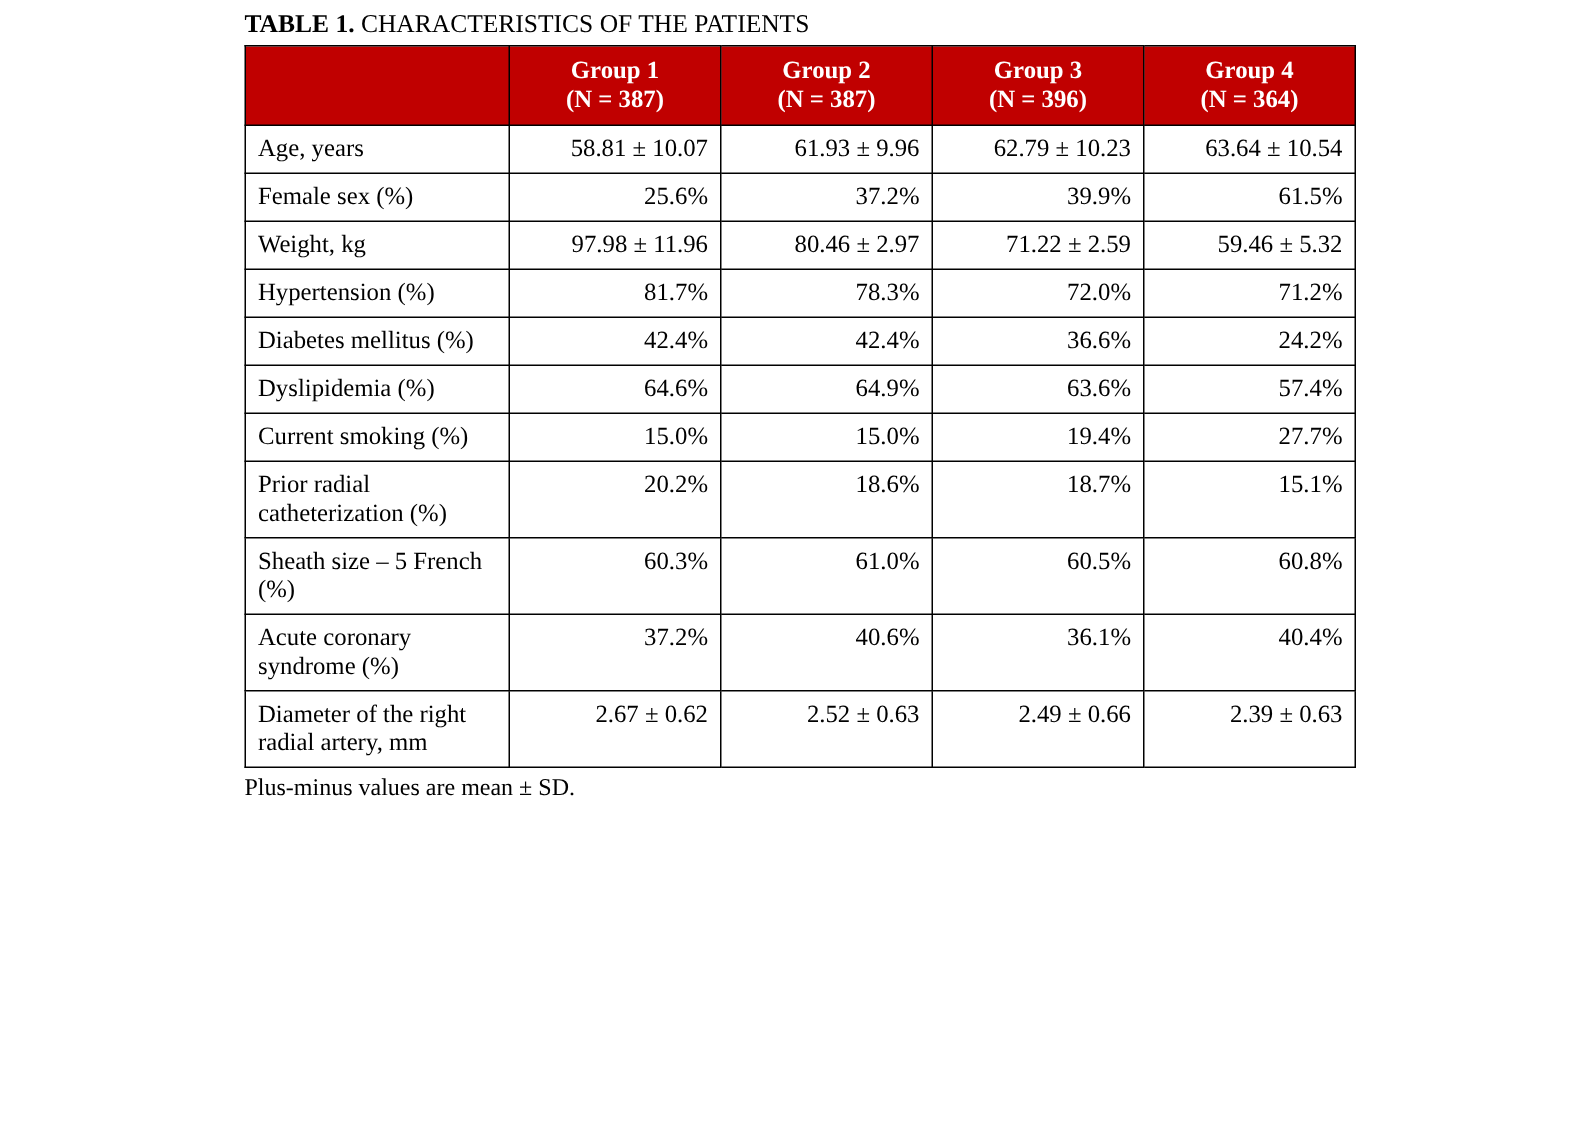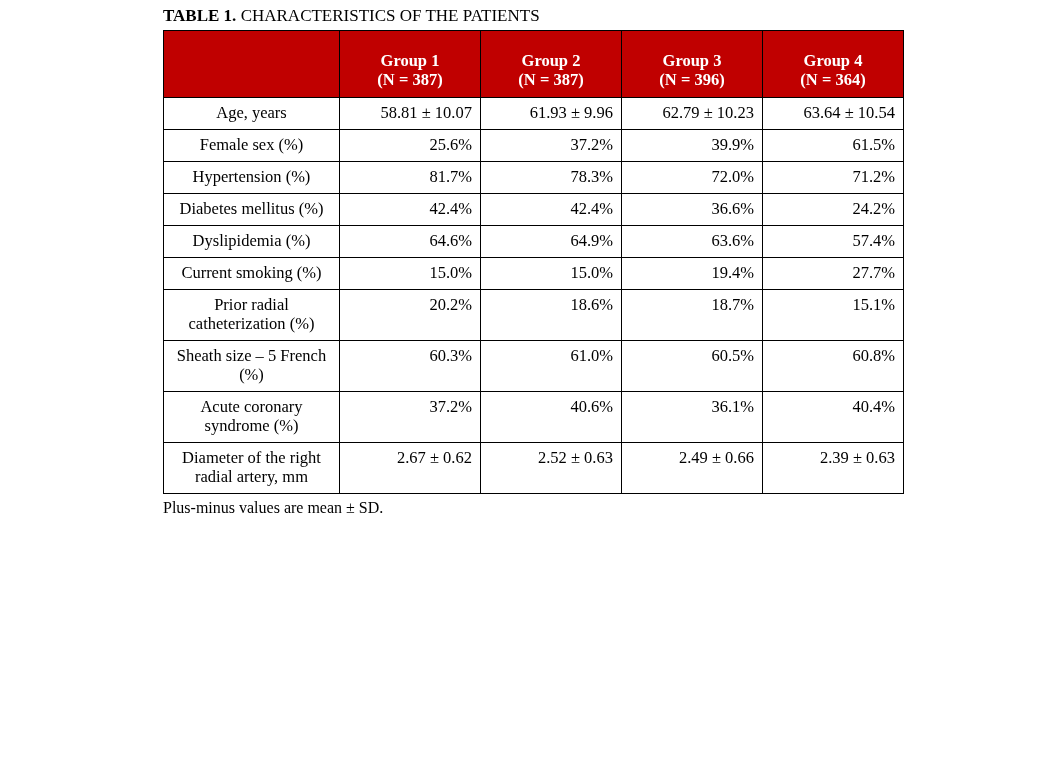--- a/index.html
+++ b/index.html
@@ -46,33 +46,33 @@
     font-size: 16.5px;
     line-height: 19px;
     padding: 5px 8px 7px 8px;
   }
   table.chars thead th {
     background: #c00000;
     color: #ffffff;
     font-weight: bold;
     text-align: center;
     border-color: #000000;
-    padding-top: 20px;
+    padding-top: 6px;
     padding-bottom: 8px;
   }
   table.chars thead th.corner {
     background: #c00000;
   }
   col.c0 { width: 176px; }
   col.c1 { width: 141px; }
   col.c2 { width: 141px; }
   col.c3 { width: 141px; }
   col.c4 { width: 141px; }
   td.label {
-    text-align: center;
+    text-align: left;
   }
   td.val {
     text-align: right;
   }
   .hdr-line2 {
     display: block;
   }
   sup {
     font-size: 11px;
     vertical-align: super;
@@ -136,20 +136,27 @@
 
       <tr class="rowtall">
         <td class="label">Female sex (%)</td>
         <td class="val">25.6%</td>
         <td class="val">37.2%</td>
         <td class="val">39.9%</td>
         <td class="val">61.5%</td>
       </tr>
 
 
+      <tr class="rowtall">
+        <td class="label">Weight, kg</td>
+        <td class="val">97.98 ± 11.96</td>
+        <td class="val">80.46 ± 2.97</td>
+        <td class="val">71.22 ± 2.59</td>
+        <td class="val">59.46 ± 5.32</td>
+      </tr>
 
 
       <tr class="rowtall">
         <td class="label">Hypertension (%)</td>
         <td class="val">81.7%</td>
         <td class="val">78.3%</td>
         <td class="val">72.0%</td>
         <td class="val">71.2%</td>
       </tr>
 

